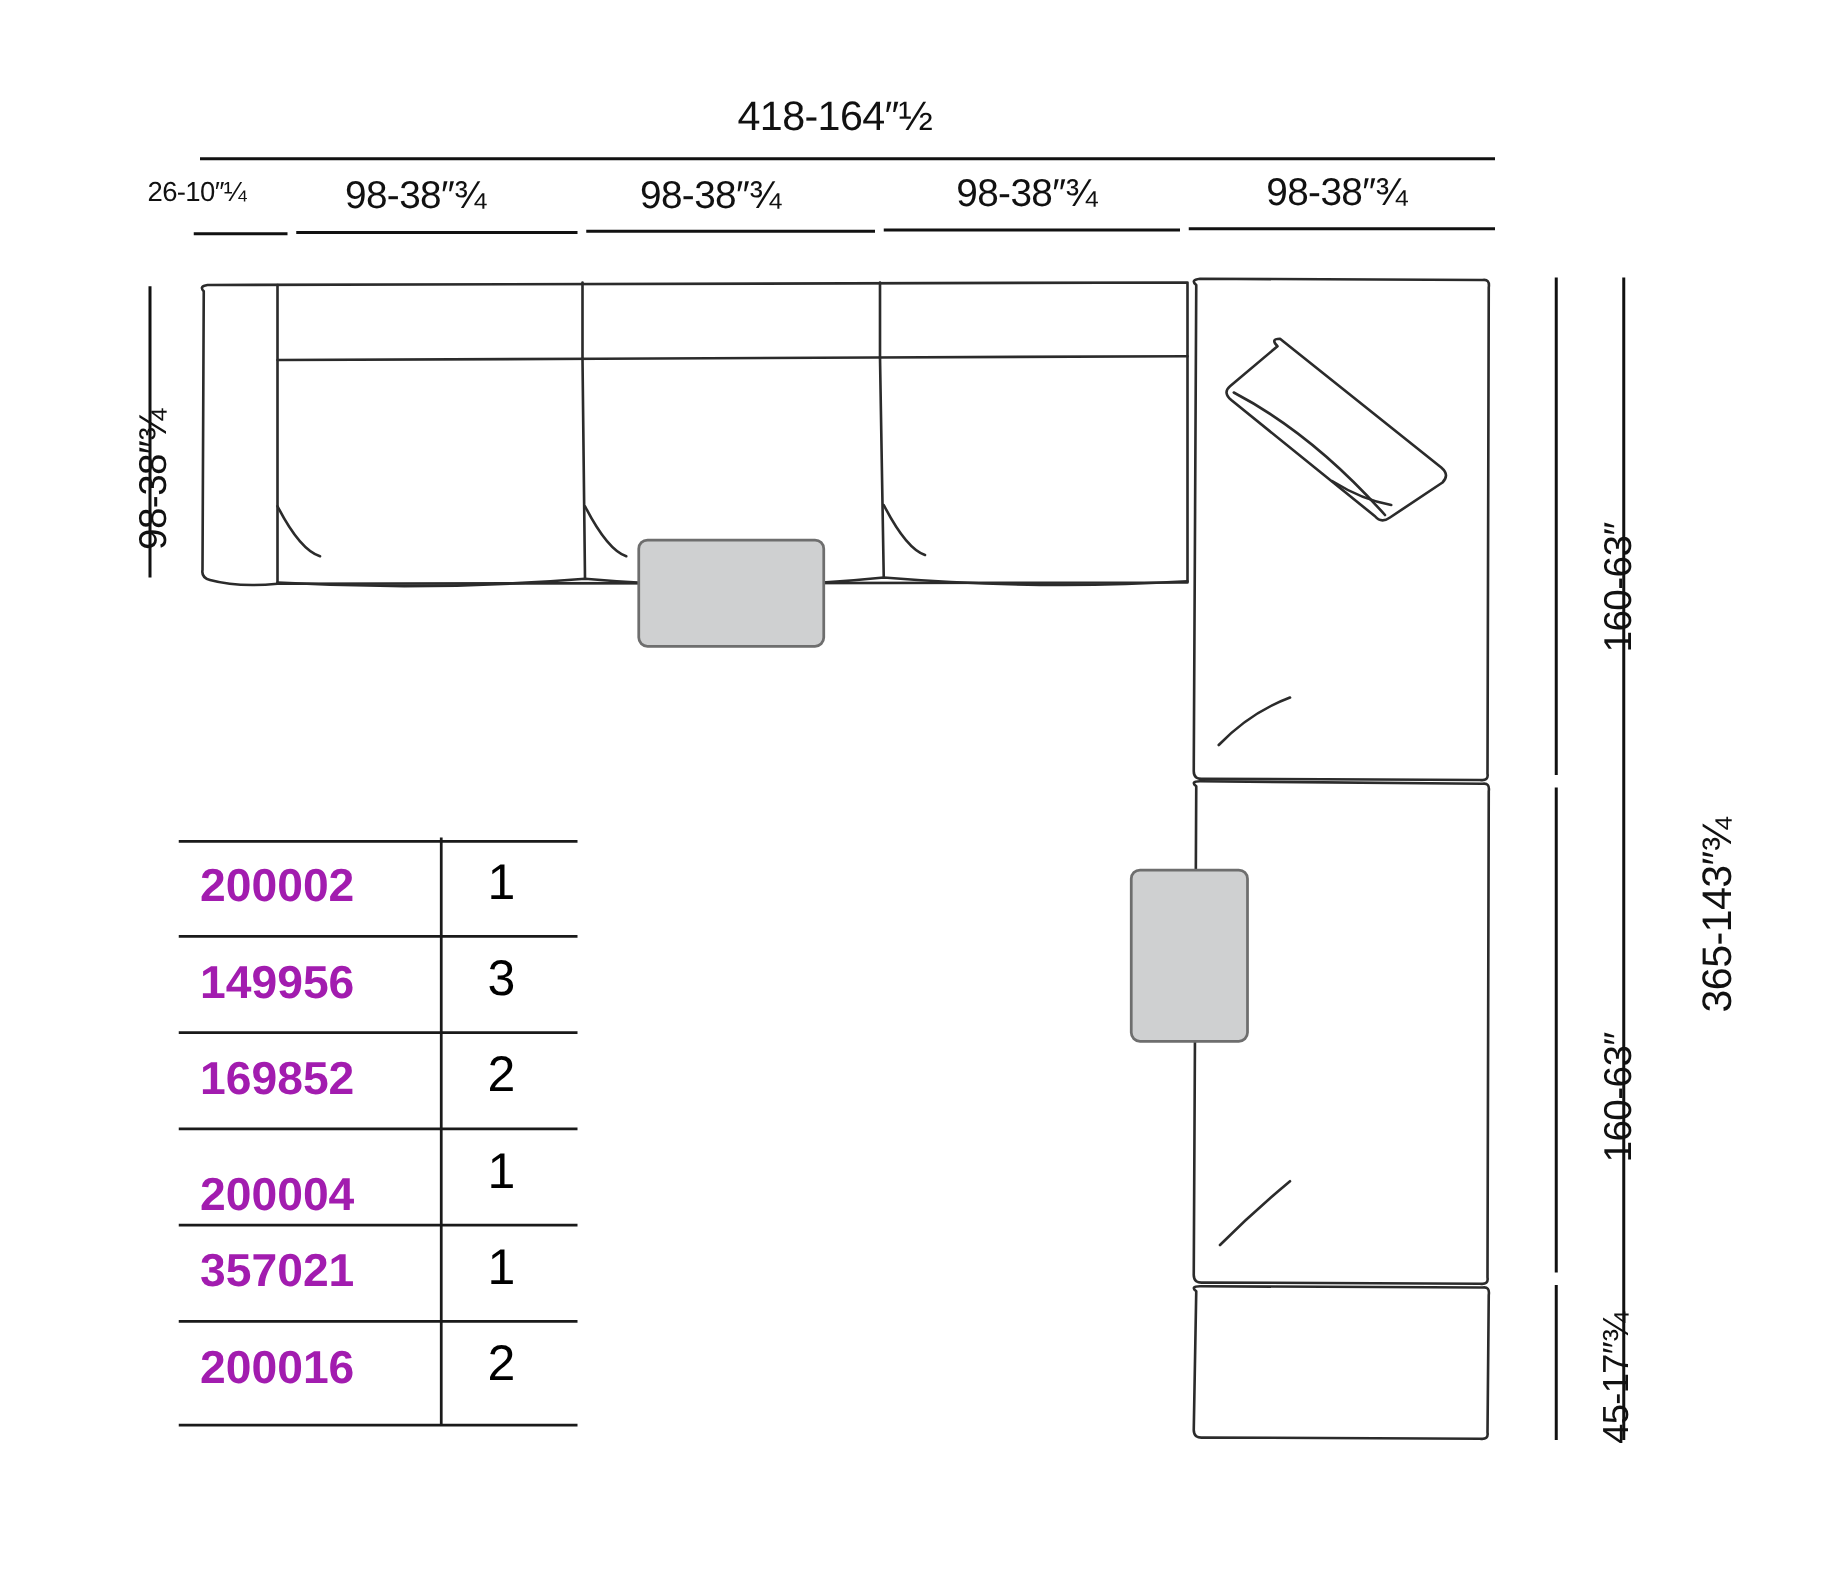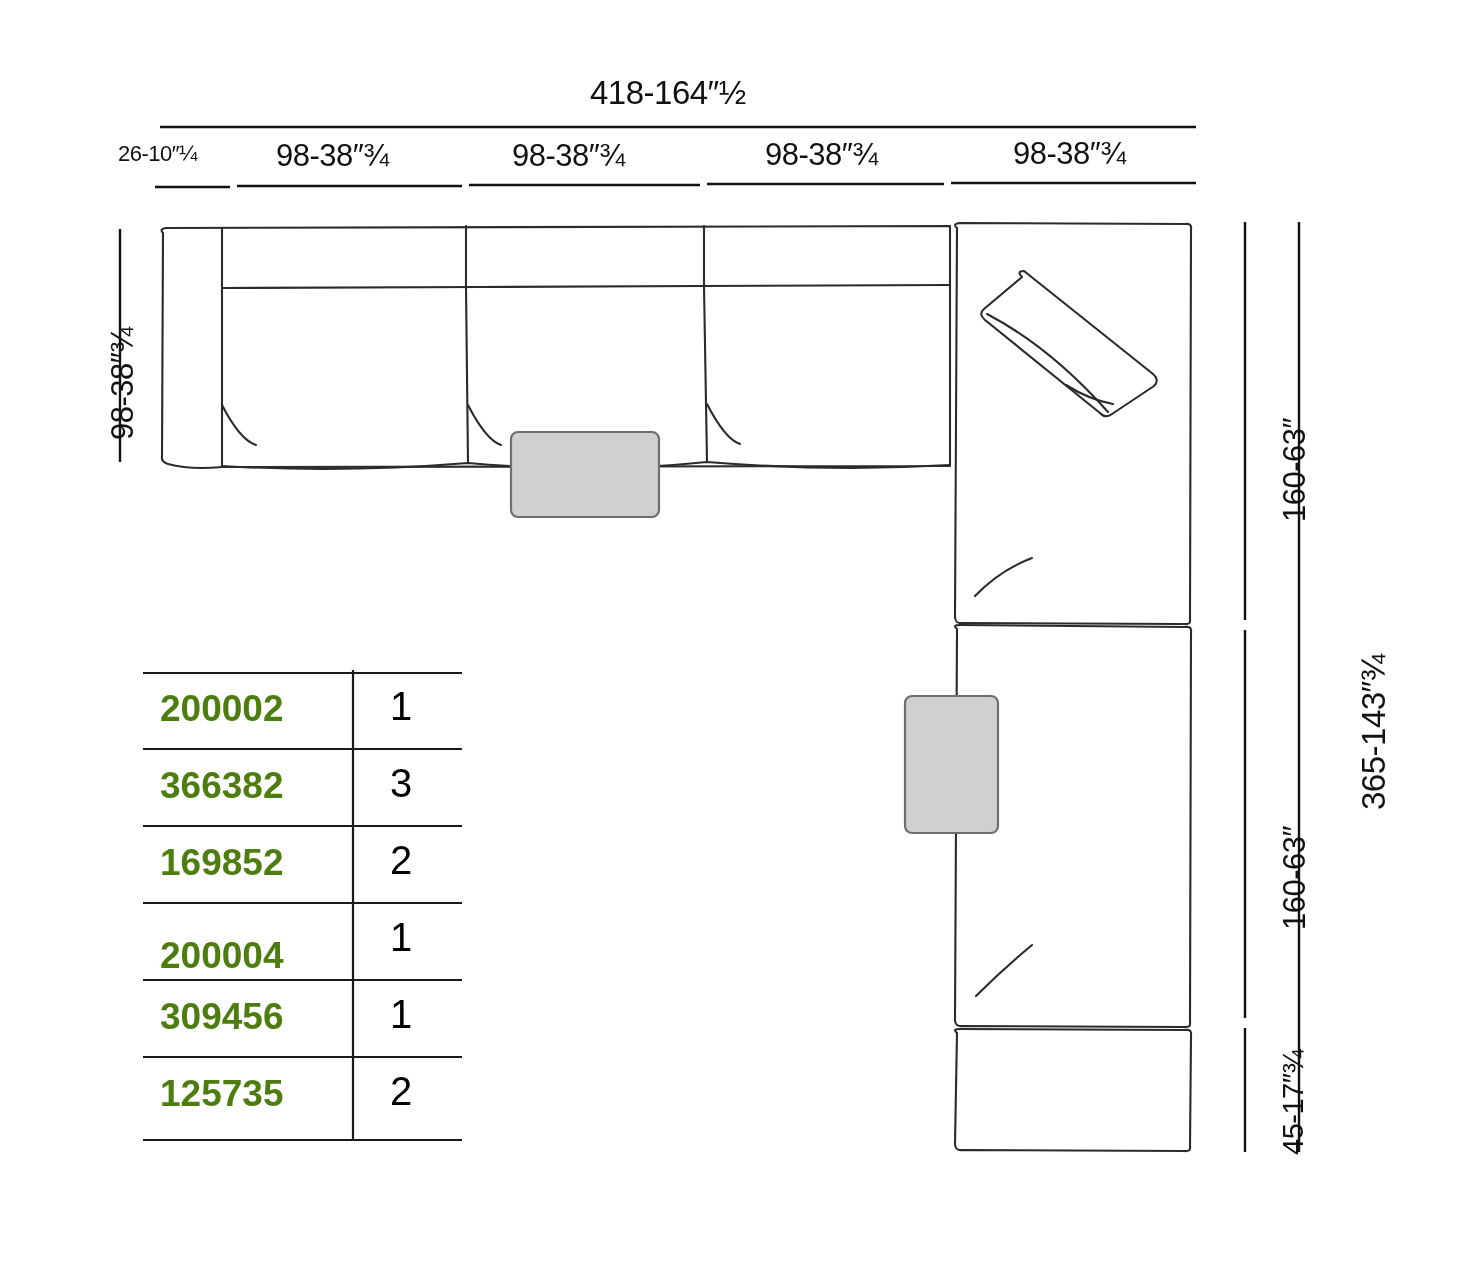--- a/index.html
+++ b/index.html
@@ -42,21 +42,21 @@
     transform: rotate(-90deg);
   }
   .tbl {
     position: absolute;
     font-family: "Liberation Sans", sans-serif;
   }
   .tbl-code {
     position: absolute;
     font-size: 37px;
     font-weight: 700;
-    color: #4d7c0f;
+    color: #a21caf;
     letter-spacing: 0px;
     white-space: nowrap;
   }
   .tbl-qty {
     position: absolute;
     font-size: 40px;
     font-weight: 400;
     color: #000000;
     white-space: nowrap;
     text-align: center;
@@ -210,29 +210,29 @@
   <div class="dim-text dim-h rot-left" style="left:1277px; top:930px;">160-63″</div>
 
   <div class="dim-text dim-h rot-left" style="left:1277px; top:1155px; font-size:29px;">45-17″¾</div>
 
   <div class="dim-text dim-top-total rot-left" style="left:1355px; top:810px;">365-143″¾</div>
 
   <div class="tbl">
     <div class="tbl-code" style="left:160px; top:688px;">200002</div>
     <div class="tbl-qty" style="left:390px; top:684px;">1</div>
 
-    <div class="tbl-code" style="left:160px; top:765px;">366382</div>
+    <div class="tbl-code" style="left:160px; top:765px;">149956</div>
     <div class="tbl-qty" style="left:390px; top:761px;">3</div>
 
     <div class="tbl-code" style="left:160px; top:842px;">169852</div>
     <div class="tbl-qty" style="left:390px; top:838px;">2</div>
 
     <div class="tbl-code" style="left:160px; top:919px;margin-top:16px;">200004</div>
     <div class="tbl-qty" style="left:390px; top:915px;">1</div>
 
-    <div class="tbl-code" style="left:160px; top:996px;">309456</div>
+    <div class="tbl-code" style="left:160px; top:996px;">357021</div>
     <div class="tbl-qty" style="left:390px; top:992px;">1</div>
 
-    <div class="tbl-code" style="left:160px; top:1073px;">125735</div>
+    <div class="tbl-code" style="left:160px; top:1073px;">200016</div>
     <div class="tbl-qty" style="left:390px; top:1069px;">2</div>
   </div>
 
 </div>
 
 </body></html>

